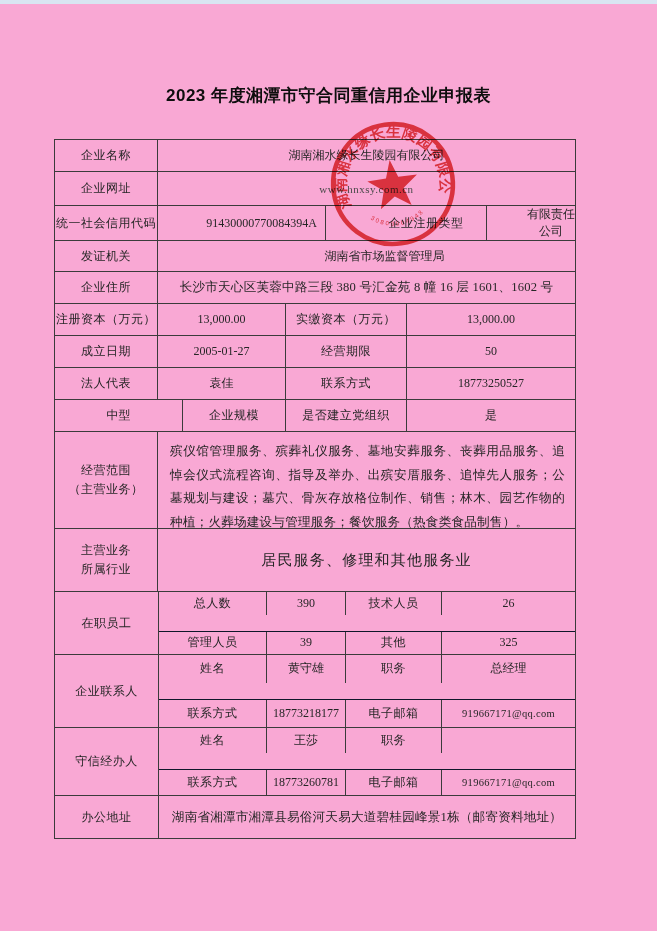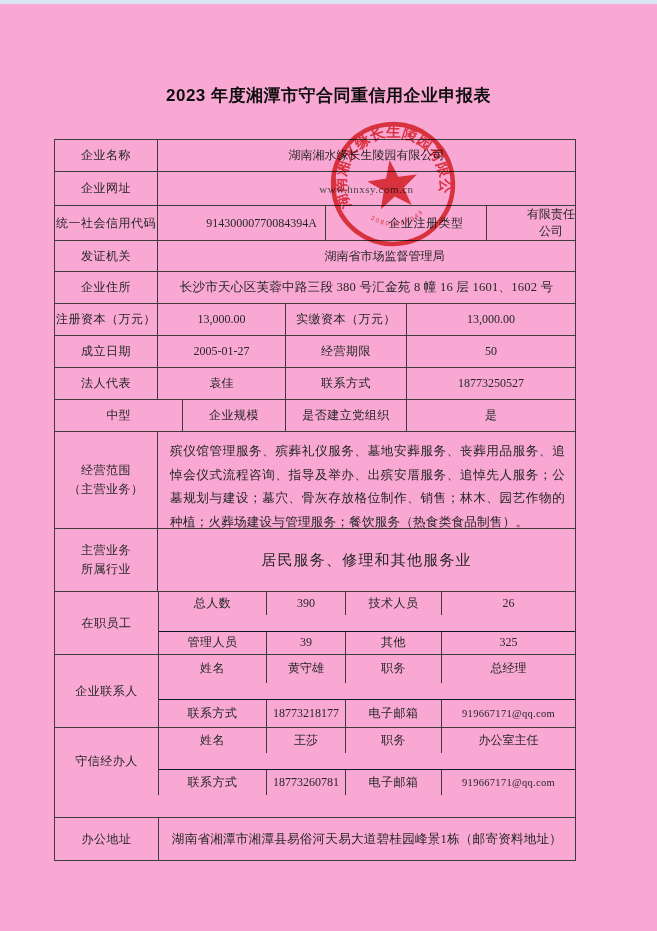--- a/index.html
+++ b/index.html
@@ -14,21 +14,21 @@
   .form-table > div + div{border-top:1px solid #3b3b3b;}
   .row{display:flex;}
   .cell{display:flex;align-items:center;justify-content:center;text-align:center;
         box-sizing:border-box;min-width:0;}
   .br{border-right:1px solid #3b3b3b;}
   .label{font-size:12px;letter-spacing:.5px;}
   .flex1{flex:1;}
   .w103{width:103px;}.w128{width:128px;}.w121{width:121px;}
   .w104{width:104px;}.w108{width:108px;}.w79{width:79px;}.w96{width:96px;}.w133{width:133px;}
   .h31{height:31px;}.h33{height:33px;}.h34{height:34px;gap:40px;}.h30{height:30px;gap:36px;}
-  .h96{height:96px;}.h62{height:62px;}.h42{height:42px;margin-top:22px;}
+  .h96{height:96px;}.h62{height:62px;}.h42{height:42px;}
   .sec62{height:62px;}.sec72{height:72px;}.sec67{height:67px;}
   .two-line{flex-direction:column;line-height:19px;}
   .sectionrow{display:flex;}
   .subrows{flex:1;display:flex;flex-direction:column;gap:16px;}
   .subrow{display:flex;flex:1;}
   .subrow + .subrow{border-top:1px solid #0f172a;}
   .scope-value{display:block;flex:1;text-align:justify;padding:8px 10px 0 12px;
                line-height:23.5px;font-size:12.6px;letter-spacing:.2px;}
   .industry-value{font-size:15px;letter-spacing:1.2px;}
   .wide-value{font-size:12.6px;letter-spacing:.2px;}
@@ -155,21 +155,20 @@
       </div>
     </div>
 
     <div class="sectionrow sec67">
       <div class="cell label br w104">守信经办人</div>
       <div class="subrows">
         <div class="subrow">
           <div class="cell label br w108">姓名</div>
           <div class="cell br w79">王莎</div>
           <div class="cell label br w96">职务</div>
-          <div class="cell w133">办公室主任</div>
         </div>
         <div class="subrow">
           <div class="cell label br w108">联系方式</div>
           <div class="cell br w79">18773260781</div>
           <div class="cell label br w96">电子邮箱</div>
           <div class="cell w133 email">919667171@qq.com</div>
         </div>
       </div>
     </div>
 

